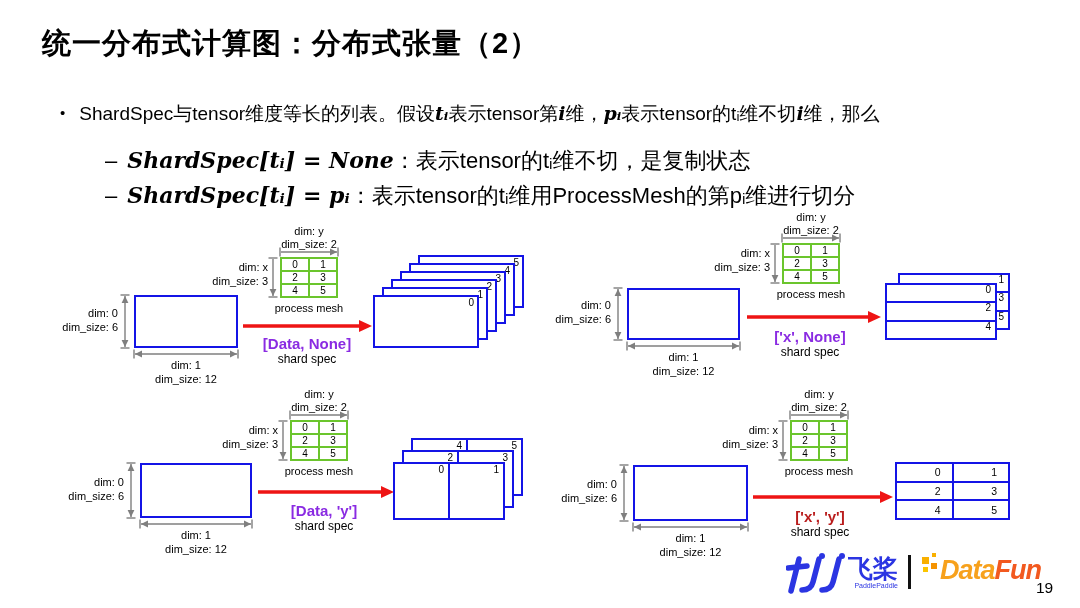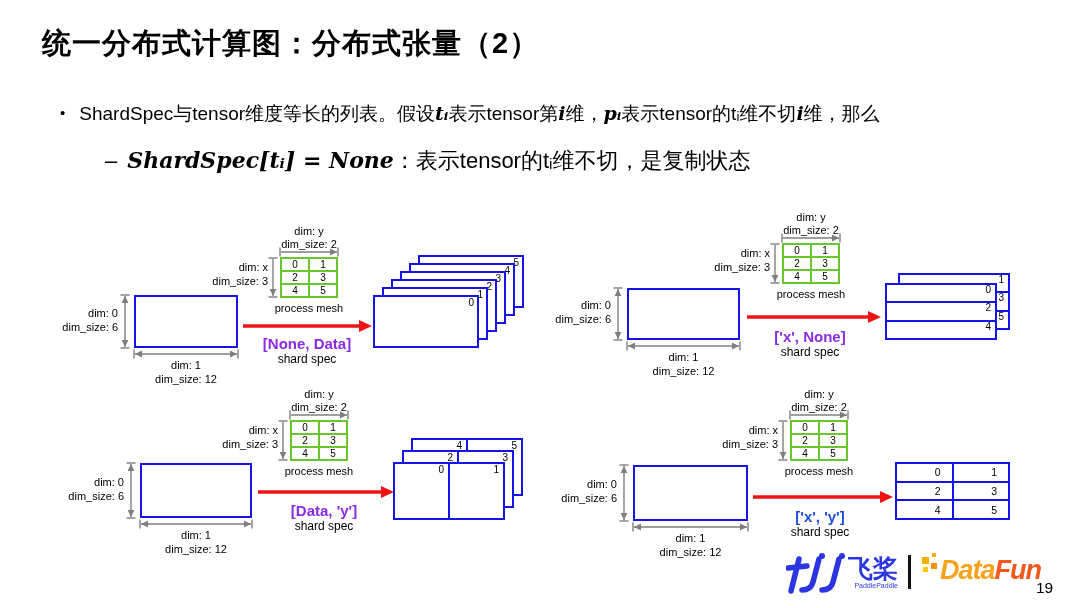--- a/index.html
+++ b/index.html
@@ -28,20 +28,21 @@
 <body>
 
 <div class="slide">
 
   <div class="title">统一分布式计算图：分布式张量（2）</div>
 
   <div class="bullet"><span class="mark">•</span><span>ShardSpec与tensor维度等长的列表。假设</span><span class="m">tᵢ</span><span>表示tensor第</span><span class="m">i</span><span>维，</span><span class="m">pᵢ</span><span>表示tensor的tᵢ维不切</span><span class="m">i</span><span>维，那么</span></div>
 
   <div class="sub sub1"><span class="mark">–</span><span class="m">ShardSpec[tᵢ] = None</span><span>：表示tensor的tᵢ维不切，是复制状态</span></div>
 
+  <div class="sub sub2"><span class="mark">–</span><span class="m">ShardSpec[tᵢ] = pᵢ</span><span>：表示tensor的tᵢ维用ProcessMesh的第pᵢ维进行切分</span></div>
 
   <svg id="arrow-layer" width="1080" height="608">
       <line x1="280" y1="247.5" x2="280" y2="256.5" stroke="#7f7f7f" stroke-width="1.4"></line>
       <line x1="338" y1="247.5" x2="338" y2="256.5" stroke="#7f7f7f" stroke-width="1.4"></line>
       <line x1="281" y1="252" x2="337" y2="252" stroke="#7f7f7f" stroke-width="1.4"></line>
       <polygon points="337,252 330,248.6 330,255.4" fill="#7f7f7f"></polygon>
       <line x1="268.5" y1="258" x2="277.5" y2="258" stroke="#7f7f7f" stroke-width="1.4"></line>
       <line x1="268.5" y1="297" x2="277.5" y2="297" stroke="#7f7f7f" stroke-width="1.4"></line>
       <line x1="273" y1="259" x2="273" y2="296" stroke="#7f7f7f" stroke-width="1.4"></line>
       <polygon points="273,296 269.6,289 276.4,289" fill="#7f7f7f"></polygon>
@@ -130,21 +131,21 @@
         <div style="background: rgb(255, 255, 255); font-size: 10px; line-height: 11px; text-align: center;">3</div>
         <div style="background: rgb(255, 255, 255); font-size: 10px; line-height: 11px; text-align: center;">4</div>
         <div style="background: rgb(255, 255, 255); font-size: 10px; line-height: 11px; text-align: center;">5</div>
       </div>
       <div style="position: absolute; font-size: 11px; white-space: nowrap; line-height: 13px; left: 259px; top: 302px; width: 100px; text-align: center;">process mesh</div>
       <div style="position: absolute; left: 134px; top: 295px; width: 104px; height: 53px; border: 2.5px solid rgb(20, 20, 230); background: rgb(255, 255, 255);"></div>
       <div style="position: absolute; font-size: 11px; white-space: nowrap; line-height: 13px; left: 30px; top: 306.5px; width: 88px; text-align: right;">dim: 0</div>
       <div style="position: absolute; font-size: 11px; white-space: nowrap; line-height: 13px; left: 30px; top: 320.5px; width: 88px; text-align: right;">dim_size: 6</div>
       <div style="position: absolute; font-size: 11px; white-space: nowrap; line-height: 13px; left: 141px; top: 359px; width: 90px; text-align: center;">dim: 1</div>
       <div style="position: absolute; font-size: 11px; white-space: nowrap; line-height: 13px; left: 141px; top: 373px; width: 90px; text-align: center;">dim_size: 12</div>
-      <div style="position: absolute; left: 227px; top: 335px; width: 160px; text-align: center; font-size: 15px; font-weight: bold; color: rgb(138, 43, 226);">[None, Data]</div>
+      <div style="position: absolute; left: 227px; top: 335px; width: 160px; text-align: center; font-size: 15px; font-weight: bold; color: rgb(138, 43, 226);">[Data, None]</div>
       <div style="position: absolute; left: 227px; top: 352px; width: 160px; text-align: center; font-size: 12px;">shard spec</div>
       <div style="position: absolute; left: 418px; top: 255px; width: 106px; height: 53px; border: 2.5px solid rgb(20, 20, 230); background: rgb(255, 255, 255);">
         <div style="position: absolute; top: 0px; right: 3px; font-size: 10px; line-height: 11px;">5</div>
       </div>
       <div style="position: absolute; left: 409px; top: 263px; width: 106px; height: 53px; border: 2.5px solid rgb(20, 20, 230); background: rgb(255, 255, 255);">
         <div style="position: absolute; top: 0px; right: 3px; font-size: 10px; line-height: 11px;">4</div>
       </div>
       <div style="position: absolute; left: 400px; top: 271px; width: 106px; height: 53px; border: 2.5px solid rgb(20, 20, 230); background: rgb(255, 255, 255);">
         <div style="position: absolute; top: 0px; right: 3px; font-size: 10px; line-height: 11px;">3</div>
       </div>
@@ -254,21 +255,21 @@
         <div style="background: rgb(255, 255, 255); font-size: 10px; line-height: 11px; text-align: center;">3</div>
         <div style="background: rgb(255, 255, 255); font-size: 10px; line-height: 11px; text-align: center;">4</div>
         <div style="background: rgb(255, 255, 255); font-size: 10px; line-height: 11px; text-align: center;">5</div>
       </div>
       <div style="position: absolute; font-size: 11px; white-space: nowrap; line-height: 13px; left: 769px; top: 465px; width: 100px; text-align: center;">process mesh</div>
       <div style="position: absolute; left: 633px; top: 465px; width: 115px; height: 56px; border: 2.5px solid rgb(20, 20, 230); background: rgb(255, 255, 255);"></div>
       <div style="position: absolute; font-size: 11px; white-space: nowrap; line-height: 13px; left: 529px; top: 478px; width: 88px; text-align: right;">dim: 0</div>
       <div style="position: absolute; font-size: 11px; white-space: nowrap; line-height: 13px; left: 529px; top: 492px; width: 88px; text-align: right;">dim_size: 6</div>
       <div style="position: absolute; font-size: 11px; white-space: nowrap; line-height: 13px; left: 645.5px; top: 532px; width: 90px; text-align: center;">dim: 1</div>
       <div style="position: absolute; font-size: 11px; white-space: nowrap; line-height: 13px; left: 645.5px; top: 546px; width: 90px; text-align: center;">dim_size: 12</div>
-      <div style="position: absolute; left: 740px; top: 508px; width: 160px; text-align: center; font-size: 15px; font-weight: bold; color: #1d4ed8;">['x', 'y']</div>
+      <div style="position: absolute; left: 740px; top: 508px; width: 160px; text-align: center; font-size: 15px; font-weight: bold; color: #b91c1c;">['x', 'y']</div>
       <div style="position: absolute; left: 740px; top: 525px; width: 160px; text-align: center; font-size: 12px;">shard spec</div>
       <div style="position: absolute; left: 895px; top: 462px; width: 115px; height: 58px; display: flex; flex-direction: column; border: 2.5px solid rgb(20, 20, 230); background: rgb(255, 255, 255);">
         <div style="position: relative; flex: 1 1 0%; display: flex;">
           <div style="position: relative; flex: 1 1 0%; display: flex; align-items: center; justify-content: flex-end; padding-right: 11px; font-size: 10.5px;">0</div>
           <div style="position: relative; flex: 1 1 0%; display: flex; align-items: center; justify-content: flex-end; padding-right: 11px; font-size: 10.5px; border-left: 2px solid rgb(20, 20, 230);">1</div>
         </div>
         <div style="position: relative; flex: 1 1 0%; display: flex; border-top: 2px solid rgb(20, 20, 230);">
           <div style="position: relative; flex: 1 1 0%; display: flex; align-items: center; justify-content: flex-end; padding-right: 11px; font-size: 10.5px;">2</div>
           <div style="position: relative; flex: 1 1 0%; display: flex; align-items: center; justify-content: flex-end; padding-right: 11px; font-size: 10.5px; border-left: 2px solid rgb(20, 20, 230);">3</div>
         </div>

